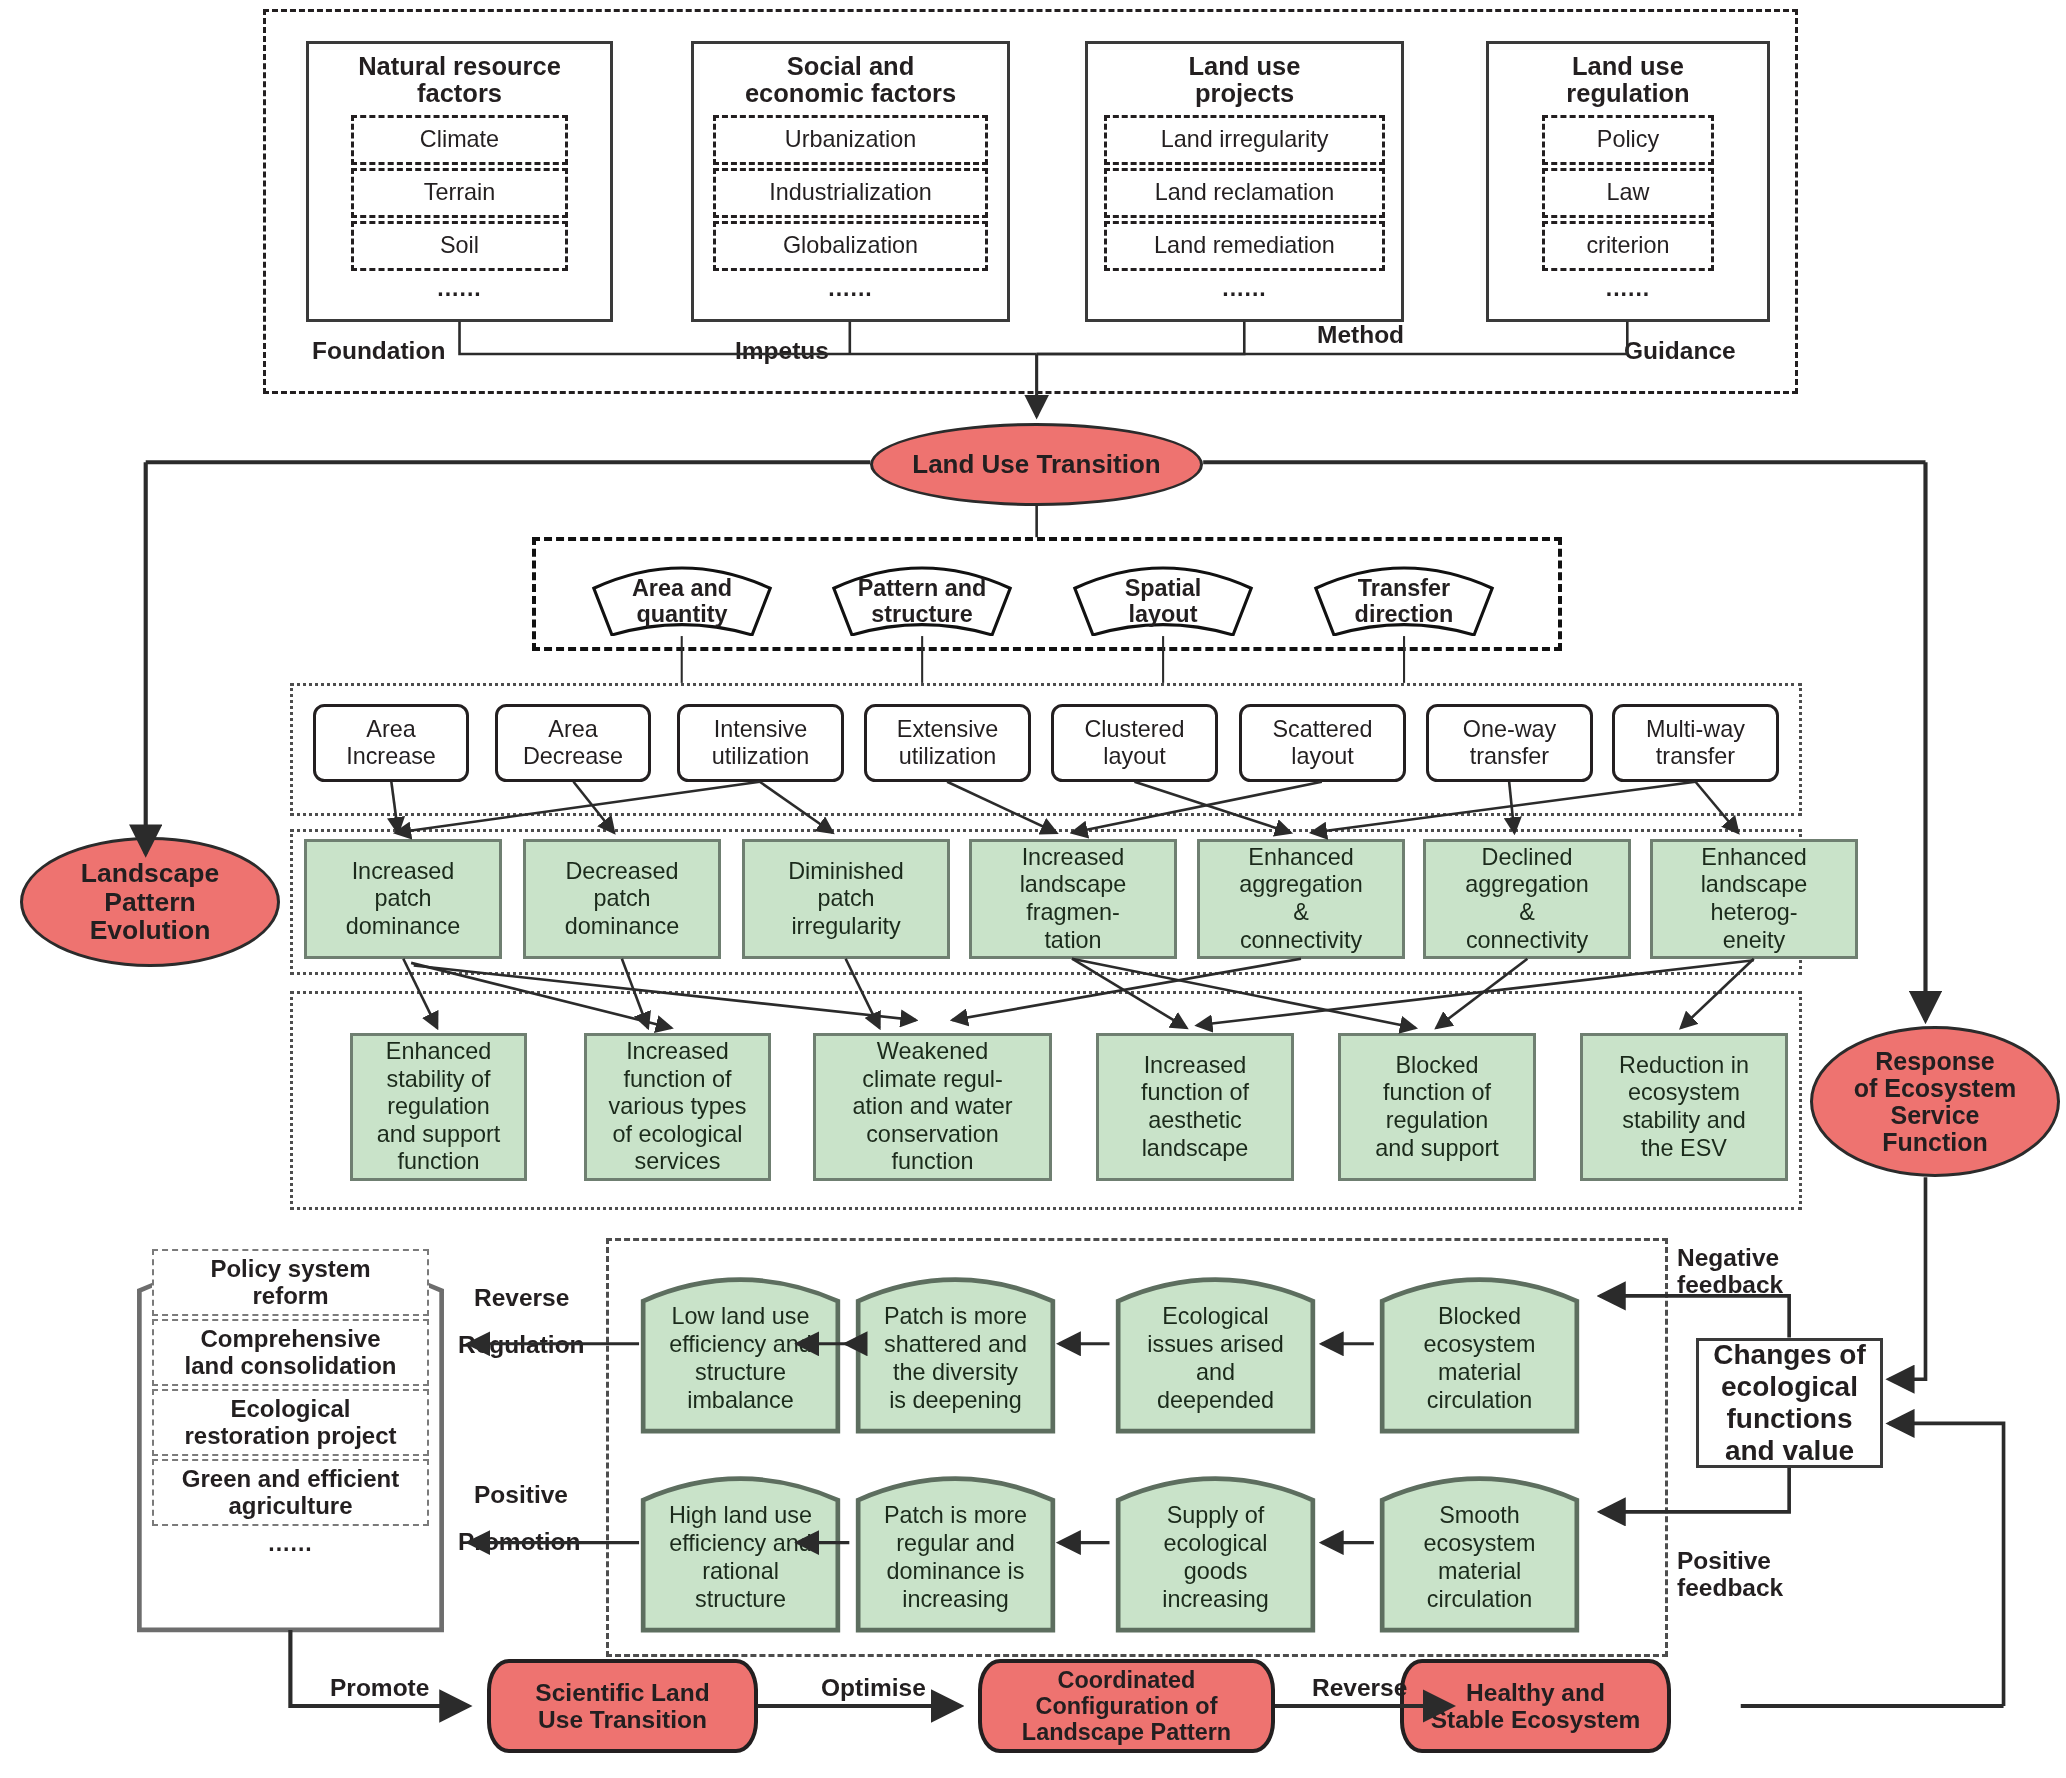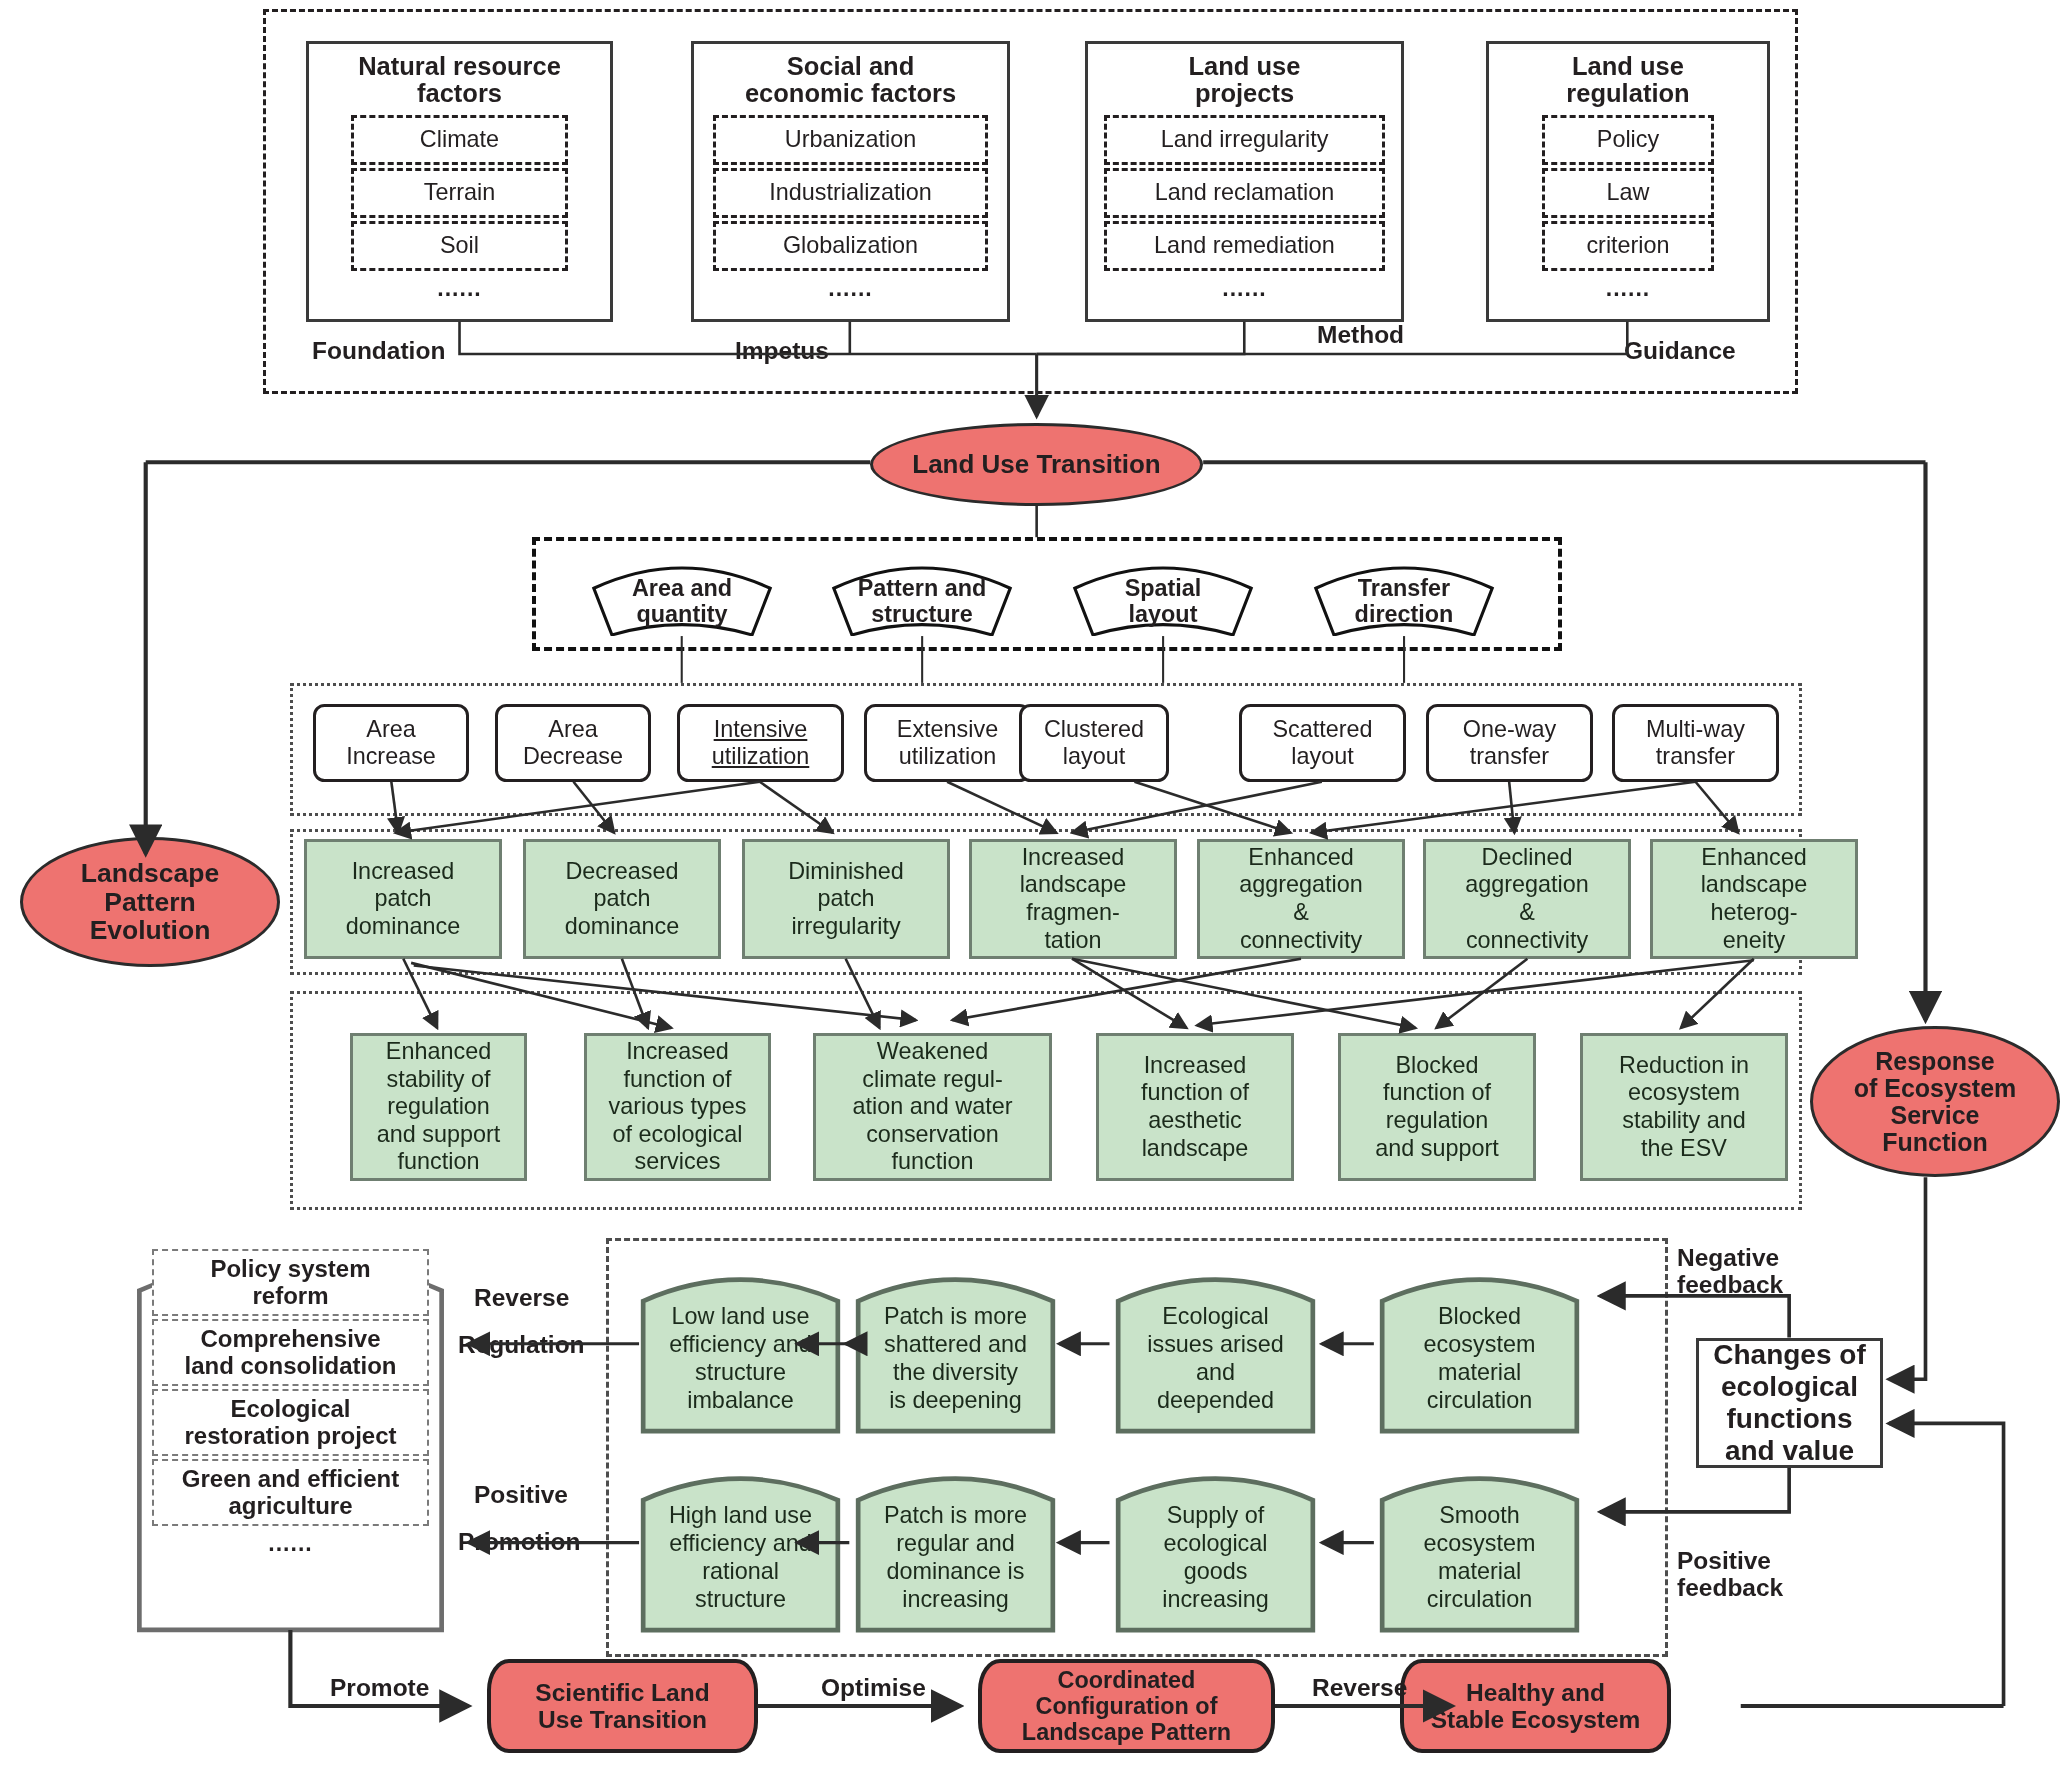--- a/index.html
+++ b/index.html
@@ -158,25 +158,25 @@
     <div class="lbl" style="top:22px;white-space:pre-line;">Transfer
 direction</div>
   </div>
 
   <div class="abs dot-band" style="left:290px;top:683px;width:1512px;height:133px;"></div>
 
   <div class="abs wbox" style="left:313px;top:704px;width:156px;height:78px;white-space:pre-line;">Area
 Increase</div>
   <div class="abs wbox" style="left:495px;top:704px;width:156px;height:78px;white-space:pre-line;">Area
 Decrease</div>
-  <div class="abs wbox" style="left:677px;top:704px;width:167px;height:78px;white-space:pre-line;text-decoration:underline;">Intensive
+  <div class="abs wbox" style="left:677px;top:704px;width:167px;height:78px;white-space:pre-line;">Intensive
 utilization</div>
   <div class="abs wbox" style="left:864px;top:704px;width:167px;height:78px;white-space:pre-line;">Extensive
 utilization</div>
-  <div class="abs wbox" style="left:1019px;top:704px;width:150px;height:78px;white-space:pre-line;text-align:center;">Clustered
+  <div class="abs wbox" style="left:1051px;top:704px;width:167px;height:78px;white-space:pre-line;text-align:center;">Clustered
 layout</div>
   <div class="abs wbox" style="left:1239px;top:704px;width:167px;height:78px;white-space:pre-line;">Scattered
 layout</div>
   <div class="abs wbox" style="left:1426px;top:704px;width:167px;height:78px;white-space:pre-line;">One-way
 transfer</div>
   <div class="abs wbox" style="left:1612px;top:704px;width:167px;height:78px;white-space:pre-line;">Multi-way
 transfer</div>
 
   <div class="abs dot-band" style="left:290px;top:829px;width:1512px;height:146px;"></div>
 

